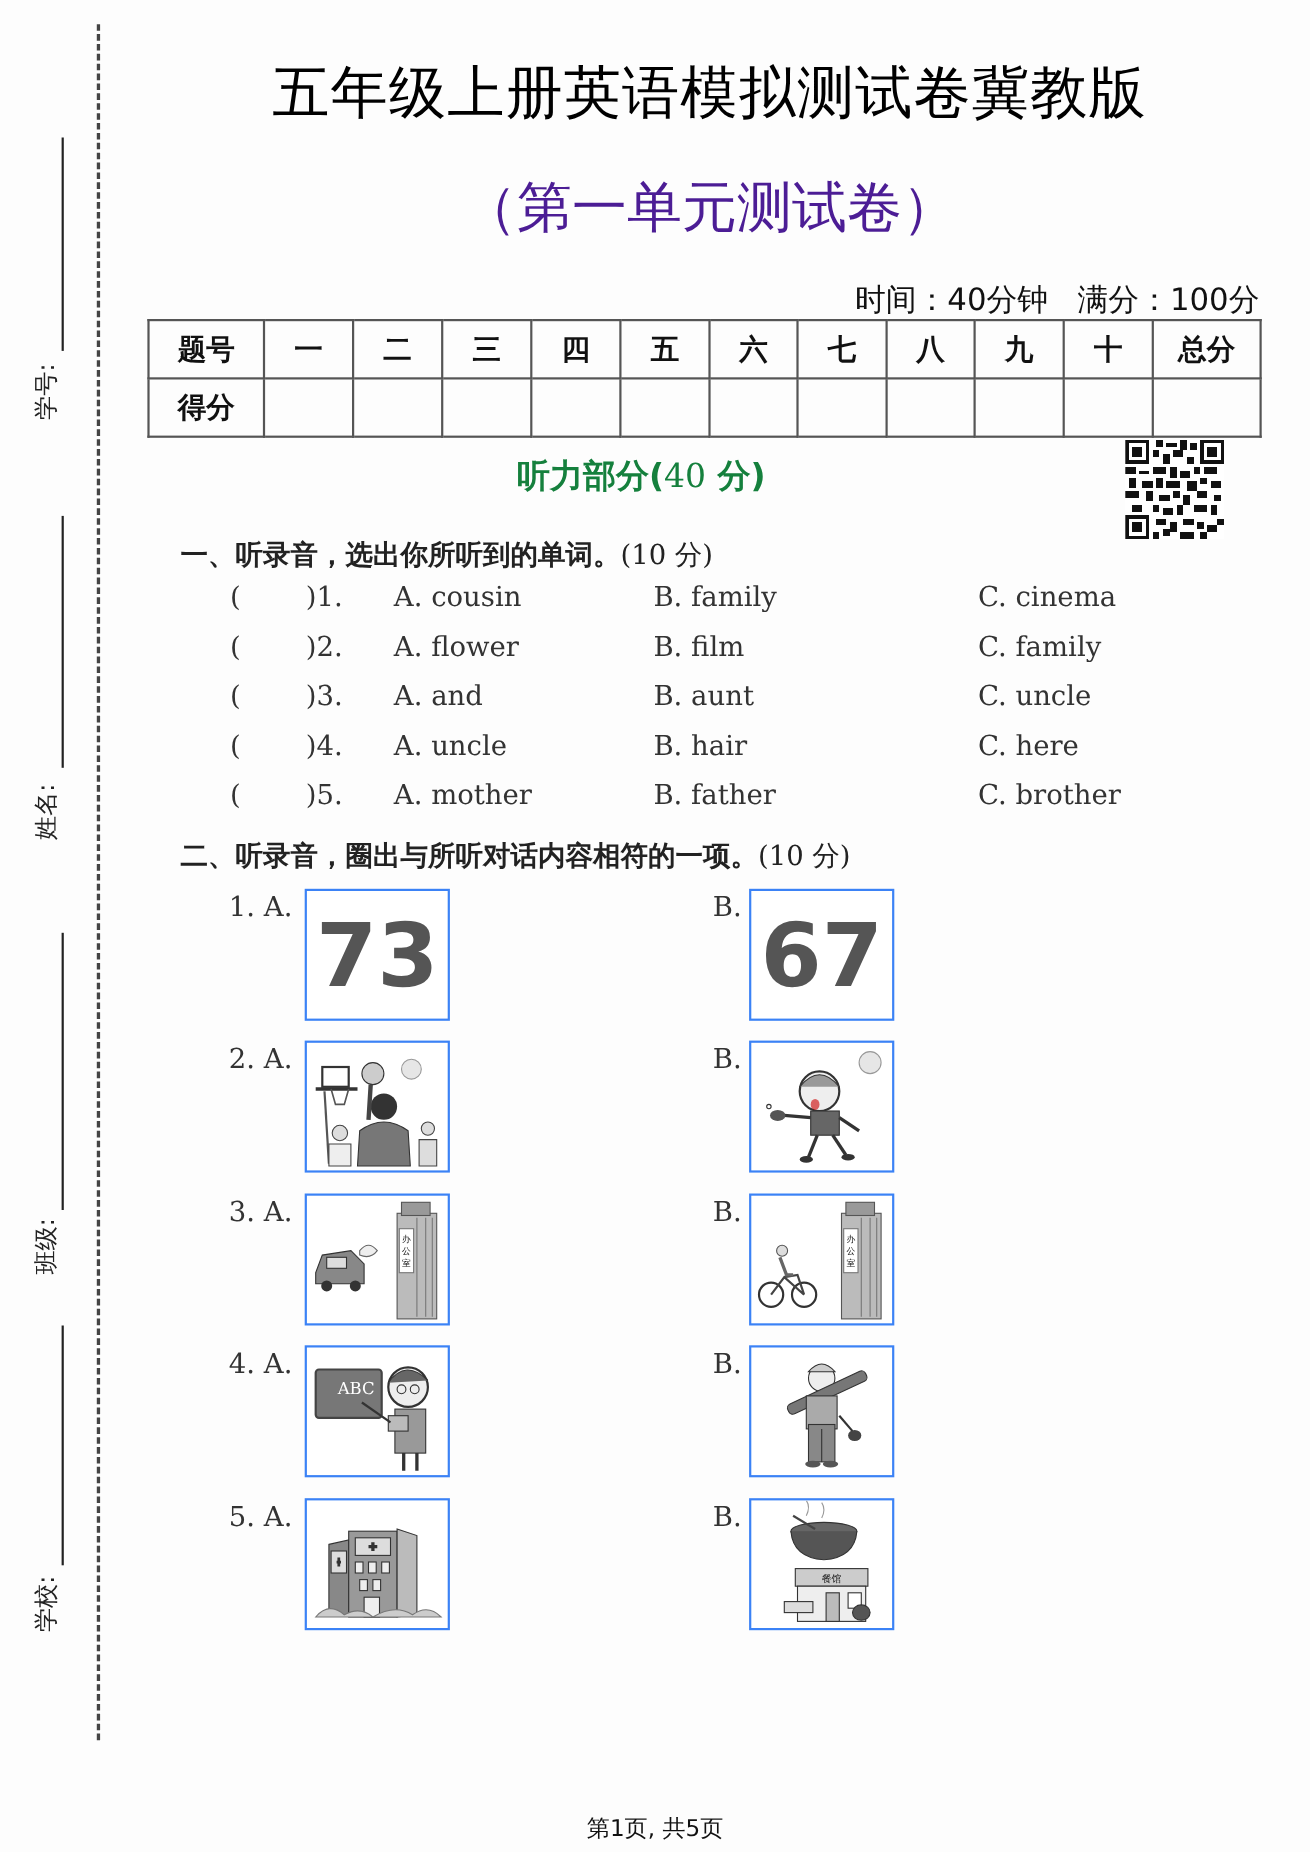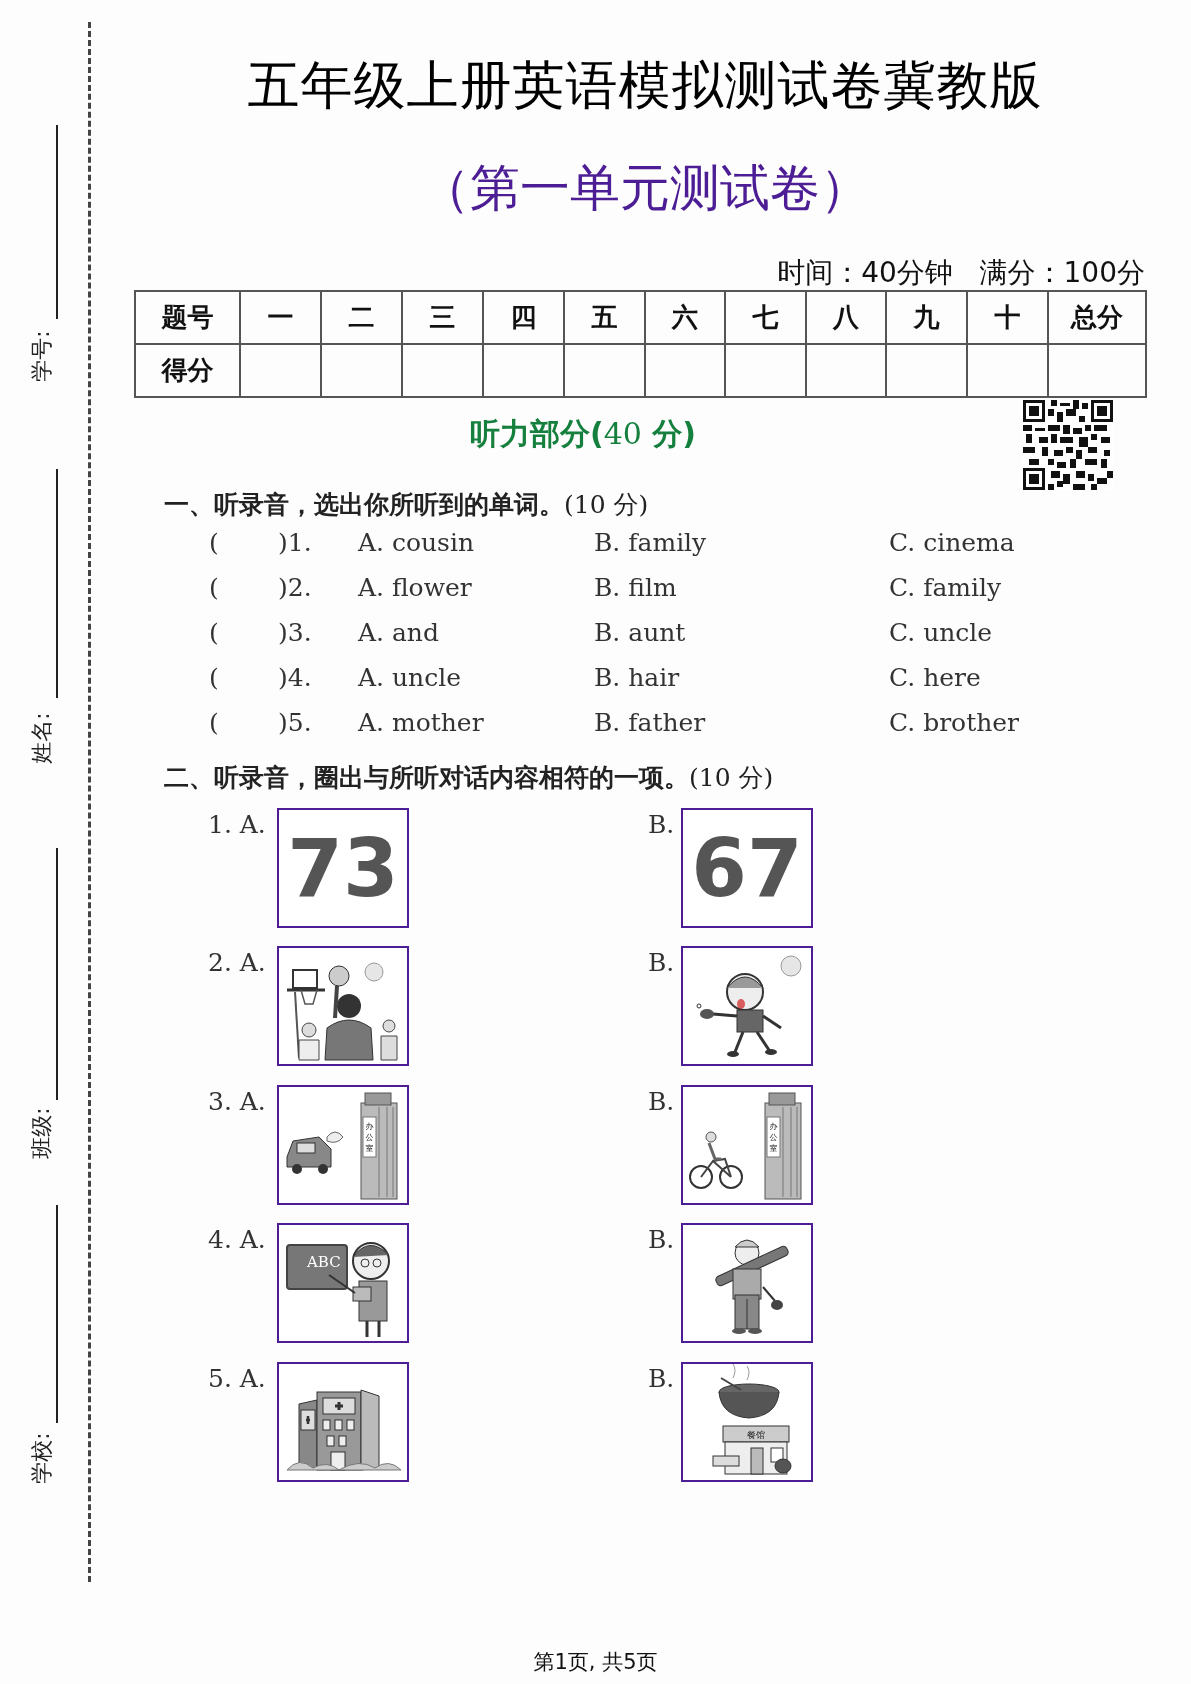--- a/index.html
+++ b/index.html
@@ -82,21 +82,21 @@
   .q-row .opt { position: absolute; top: 0; line-height: 34px; white-space: nowrap; }
   .q-row .opt.a { left: 326px; margin-left: 32px; }
   .q-row .opt.b { left: 594px; }
   .q-row .opt.c { left: 889px; }
 
   .pic-label {
     position: absolute; font-family: "DejaVu Serif", "Liberation Serif", serif;
     font-size: 25px; color: #333; line-height: 30px;
   }
   .pic-box {
-    position: absolute; width: 132px; height: 120px; border: 2px solid #4c1d95;
+    position: absolute; width: 132px; height: 120px; border: 2px solid #3b82f6;
     background: #fff; box-sizing: border-box; overflow: hidden;
   }
   .pic-box .big-num {
     position: absolute; left: 0; right: 0; top: 6px; text-align: center;
     font-family: "DejaVu Sans", sans-serif; font-weight: bold; font-size: 80px;
     color: #555; line-height: 106px;
   }
   .pic-box svg { position: absolute; left: 0; top: 0; width: 128px; height: 116px; }
 
   .footer {

